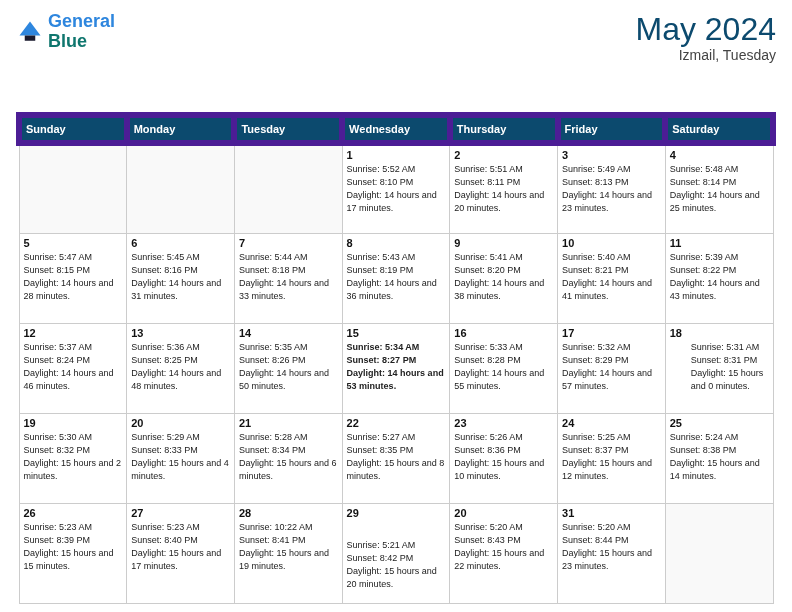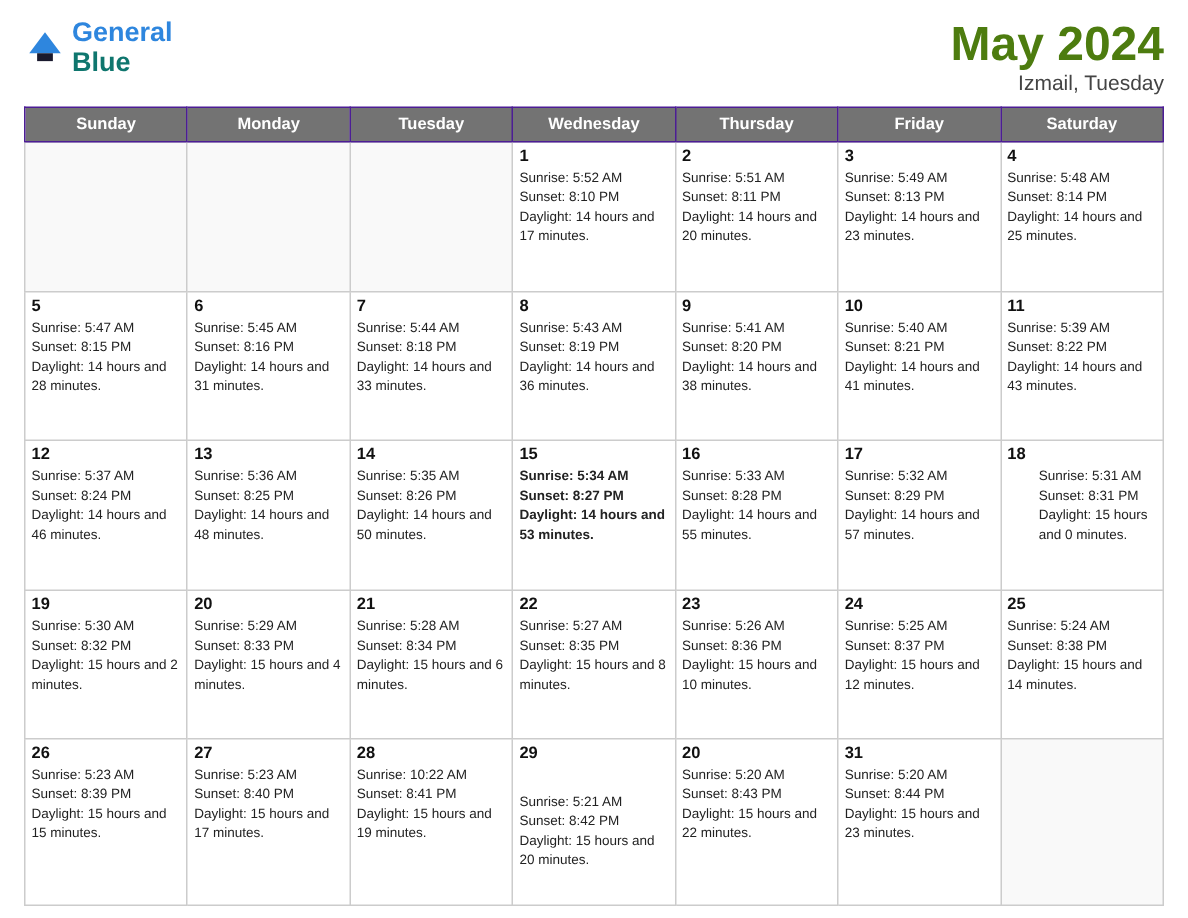--- a/index.html
+++ b/index.html
@@ -9,20 +9,21 @@
       width: 792px;
       height: 612px;
       overflow: hidden;
     }
     .page {
       width: 792px;
       height: 612px;
       padding: 12px 16px 8px 16px;
       display: flex;
       flex-direction: column;
+      gap: 41px;
     }
     .header {
       display: flex;
       justify-content: space-between;
       align-items: flex-start;
       margin-bottom: 8px;
     }
     .logo {
       display: flex;
       align-items: center;
@@ -39,43 +40,43 @@
     }
     .logo-icon {
       width: 28px;
       height: 28px;
     }
     .title-block {
       text-align: right;
     }
     .title-main {
       font-size: 32px;
-      font-weight: bold;
-      color: #4d7c0f;
+      font-weight: normal;
+      color: #0c4a6e;
       line-height: 1.1;
     }
     .title-sub {
       font-size: 14px;
       color: #444;
     }
     .calendar {
       flex: 1;
       border: 1px solid #ccc;
       border-collapse: collapse;
       width: 100%;
       table-layout: fixed;
     }
     .calendar th {
-      background: #737373;
+      background: #0c4a6e;
       color: #fff;
       font-size: 11px;
       font-weight: bold;
       padding: 5px 4px;
-      text-align: center;
-      border: 1px solid #4c1d95;
+      text-align: left;
+      border: 6px solid #4c1d95;
     }
     .calendar td {
       vertical-align: top;
       border: 1px solid #ccc;
       padding: 3px 4px;
       font-size: 9.5px;
       color: #222;
       background: #fff;
       height: 82px;
     }

